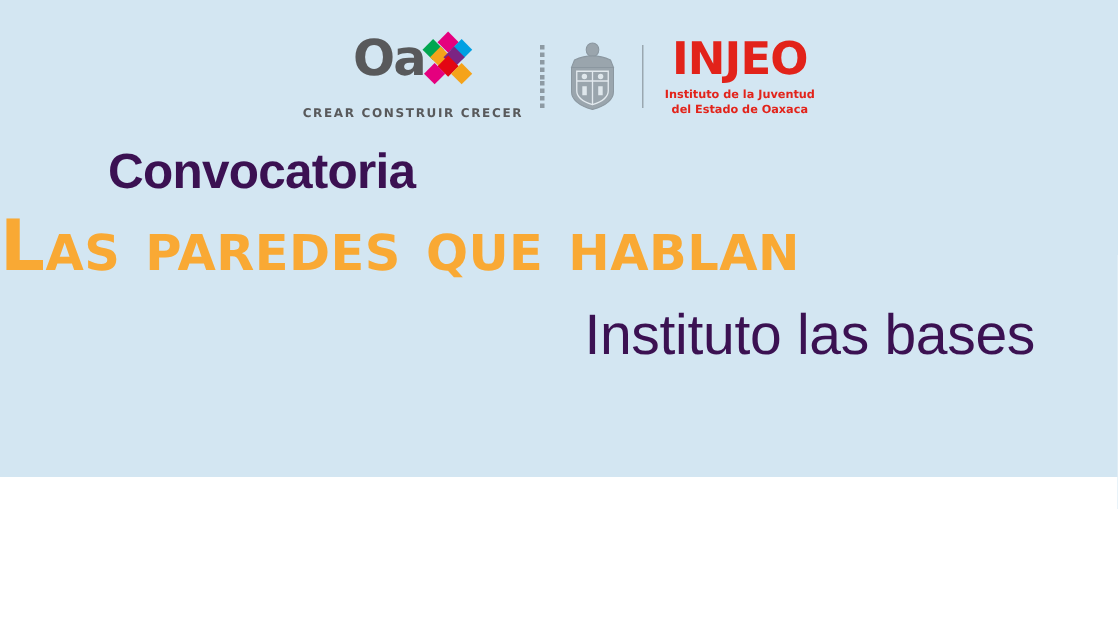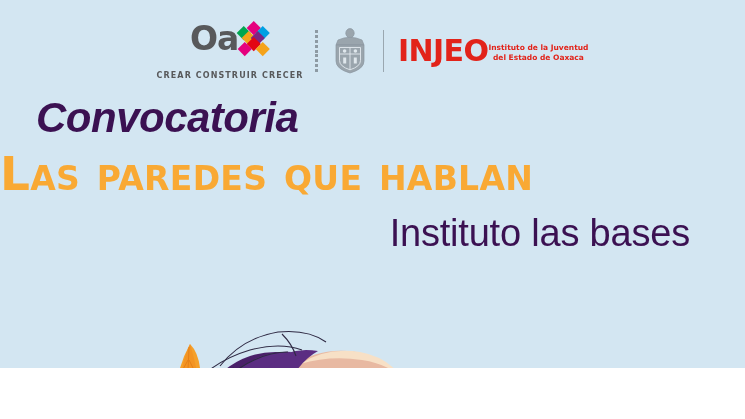--- a/index.html
+++ b/index.html
@@ -9,21 +9,21 @@
   body {
     width: 745px;
     height: 419px;
     overflow: hidden;
     font-family: "Liberation Sans", sans-serif;
   }
 
   #poster {
     position: relative;
     width: 745px;
-    height: 368px;
+    height: 318px;
     background: #d3e6f2;
     overflow: hidden;
   }
 
   
   #logo-bar {
     position: absolute;
     left: 0;
     top: 24px;
     width: 745px;
@@ -120,20 +120,21 @@
     width: 1.4px;
     height: 42px;
     background: #9aa7b0;
     margin-right: 14px;
     flex: none;
   }
 
   
   .injeo-lockup {
     display: flex;
+    flex-direction: column;
     align-items: center;
   }
   .injeo-word {
     font-family: "DejaVu Sans", sans-serif;
     font-weight: bold;
     font-size: 30px;
     line-height: 1;
     letter-spacing: -0.6px;
     color: #e2231a;
   }
@@ -150,27 +151,26 @@
 
   
   #headline-block {
     position: absolute;
     left: 0;
     top: 97px;
     width: 745px;
   }
   .line-convocatoria {
     font-family: "Liberation Sans", sans-serif;
-    font-size: 42px;
+    font-size: 33px;
     font-weight: bold;
     color: #3b1152;
     letter-spacing: -0.5px;
     line-height: 1;
-    padding-left: 36px;
-    font-style: italic;
+    padding-left: 72px;
   }
   .line-title {
     font-family: "DejaVu Sans", sans-serif;
     font-size: 47px;
     font-weight: bold;
     color: #f9a934;
     letter-spacing: 0.3px;
     line-height: 1;
     margin-top: 11px;
     font-variant: small-caps;

